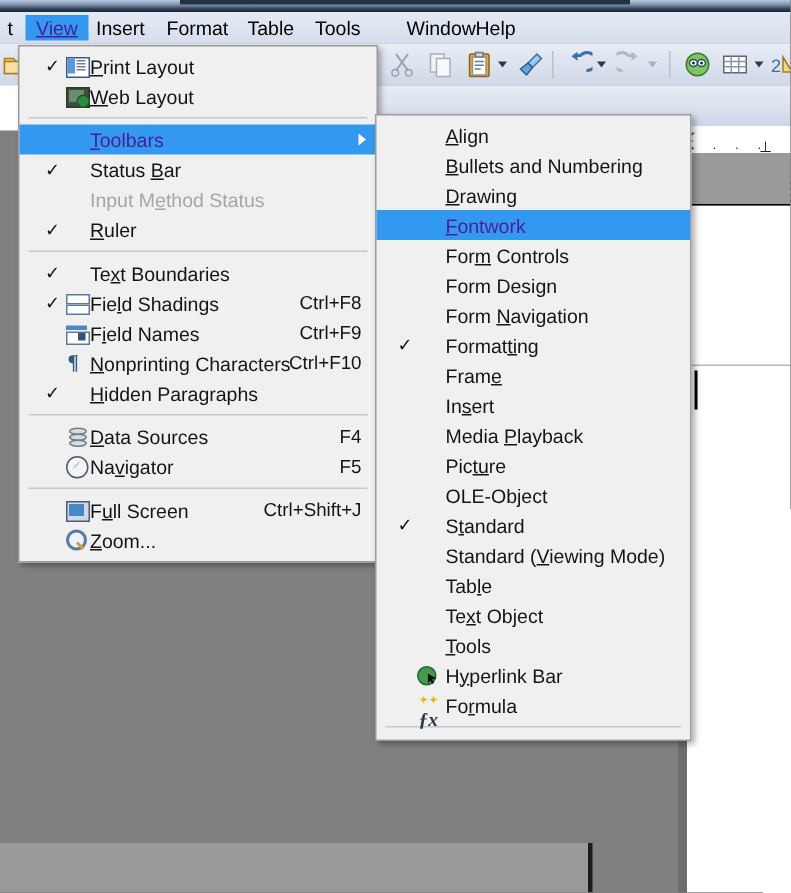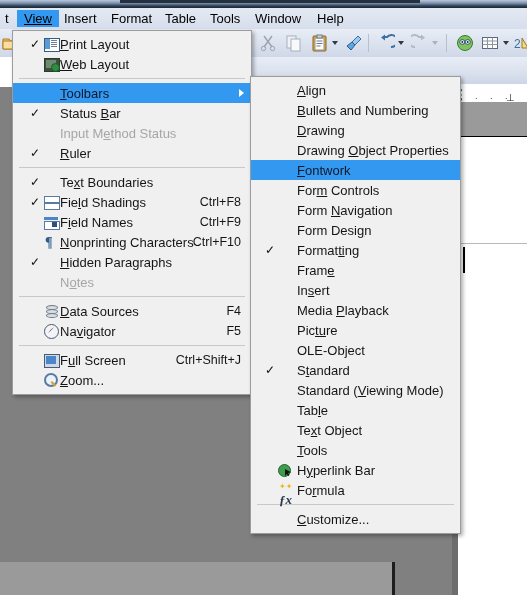--- a/index.html
+++ b/index.html
@@ -14,21 +14,21 @@
 
   .titlebar-strip{position:absolute;left:0;top:0;width:527px;height:8px;
     background:linear-gradient(180deg,#b9c8dd 0%,#7c90ac 40%,#2e4055 75%,#1b2734 100%);}
   .titlebar-strip .tb-inner{position:absolute;left:120px;top:0;width:300px;height:3px;background:#24323f;}
 
   .menubar{position:absolute;left:0;top:8px;width:527px;height:21px;
     background:linear-gradient(180deg,#e4eaf3 0%,#d6deec 100%);
     border-bottom:1px solid #c3cddd;}
   .menubar .mi{position:absolute;top:2px;height:17px;line-height:17px;
     font-size:13px;color:#000;padding:0 7px;white-space:nowrap;}
-  .menubar .mi.active{background:#3399f0;color:#000000;}
+  .menubar .mi.active{background:#3399f0;color:#4c1d95;}
   .menubar .mi u{text-decoration:underline;}
 
   .toolbar1{position:absolute;left:0;top:29px;width:527px;height:28px;
     background:linear-gradient(180deg,#e8edf6 0%,#dbe2ee 55%,#cfd8e8 100%);
     border-bottom:1px solid #b9c4d6;}
   .toolbar2{position:absolute;left:0;top:57px;width:527px;height:27px;
     background:linear-gradient(180deg,#e8edf6 0%,#dbe2ee 55%,#ccd6e6 100%);
     border-bottom:1px solid #9aa7bb;}
 
   .tb-ico{position:absolute;top:5px;width:18px;height:18px;}
@@ -62,21 +62,21 @@
 
   
   .menu{position:absolute;background:#f0f0f0;border:1px solid #9c9c9c;
         box-shadow:2px 2px 4px rgba(0,0,0,.32);}
   .menu .row{position:relative;height:20px;font-size:13px;color:#151515;
         display:flex;align-items:center;white-space:nowrap;}
   .menu .row .lbl{position:absolute;}
   .menu .row .acc{position:absolute;right:10px;font-size:12.5px;color:#151515;}
   .menu .row.dis .lbl,.menu .row.dis .acc{color:#a6a6a6;}
   .menu .row.hl{background:#3399f0;}
-  .menu .row.hl .lbl{color:#0f172a;}
+  .menu .row.hl .lbl{color:#4c1d95;}
   .menu .sep{height:1px;background:#c8c8c8;margin:4px 6px;}
   .menu .chk{position:absolute;font-size:12px;color:#111;}
   .ul{text-decoration:underline;}
   .submark{position:absolute;right:7px;width:0;height:0;
      border-top:4px solid transparent;border-bottom:4px solid transparent;border-left:5px solid #1a1a1a;}
   .menu .row.hl .submark{border-left-color:#fff;}
 
   #view-menu{left:12px;top:30px;width:238px;padding:3px 0 4px 0;}
   #view-menu .row .lbl{left:47px;}
   #view-menu .chk{left:17px;}
@@ -133,21 +133,21 @@
       <div class="tb-inner"></div>
     </div>
 
   <div class="menubar">
     <div class="mi" style="left:-2px;"><span>t</span></div>
     <div class="mi active" style="left:17px;"><u>View</u></div>
     <div class="mi" style="left:57px;"><span>Insert</span></div>
     <div class="mi" style="left:104px;"><span>Format</span></div>
     <div class="mi" style="left:158px;"><span>Table</span></div>
     <div class="mi" style="left:203px;"><span>Tools</span></div>
-    <div class="mi" style="left:248px;"><span>Window</span></div>
+    <div class="mi" style="left:264px;"><span>Window</span></div>
     <div class="mi" style="left:310px;"><span>Help</span></div>
   </div>
 
   <div class="toolbar1">
 
     <div class="tb-ico" style="left:2px;">
       <svg width="18" height="18" viewBox="0 0 18 18">
           <path d="M1 5h6l1.5 2H17v8H1z" fill="#f4c86a" stroke="#b07c23"></path>
           <path d="M1 7h14l-2 8H1z" fill="#fbdf9e" stroke="#b07c23"></path>
         </svg>
@@ -347,23 +347,20 @@
           <span class="pilcrow">¶</span>
         </span>
       </span>
       <span class="lbl"><span class="ul">N</span>onprinting Characters</span>
       <span class="acc">Ctrl+F10</span>
     </div>
     <div class="row">
       <span class="chk">✓</span>
       <span class="lbl"><span class="ul">H</span>idden Paragraphs</span>
     </div>
-    <div class="row dis">
-      <span class="lbl">N<span class="ul">o</span>tes</span>
-    </div>
     <div class="sep"></div>
     <div class="row">
       <span class="mico">
         <span class="ic">
           <span class="db-c1"></span>
           <span class="db-c2"></span>
           <span class="db-c3"></span>
         </span>
       </span>
       <span class="lbl"><span class="ul">D</span>ata Sources</span>
@@ -407,34 +404,31 @@
 <div class="menu" id="toolbars-menu">
     <div class="row">
       <span class="lbl"><span class="ul">A</span>lign</span>
     </div>
     <div class="row">
       <span class="lbl"><span class="ul">B</span>ullets and Numbering</span>
     </div>
     <div class="row">
       <span class="lbl"><span class="ul">D</span>rawing</span>
     </div>
-    <div class="row">
-      <span class="lbl">Drawing <span class="ul">O</span>bject Properties</span>
-    </div>
     <div class="row hl">
       <span class="lbl"><span class="ul">F</span>ontwork</span>
     </div>
     <div class="row">
       <span class="lbl">For<span class="ul">m</span> Controls</span>
     </div>
     <div class="row">
+      <span class="lbl">Form Desi<span class="ul">g</span>n</span>
+    </div>
+    <div class="row">
       <span class="lbl">Form <span class="ul">N</span>avigation</span>
-    </div>
-    <div class="row">
-      <span class="lbl">Form Desi<span class="ul">g</span>n</span>
     </div>
     <div class="row">
       <span class="chk">✓</span>
       <span class="lbl">Format<span class="ul">ti</span>ng</span>
     </div>
     <div class="row">
       <span class="lbl">Fram<span class="ul">e</span></span>
     </div>
     <div class="row">
       <span class="lbl">In<span class="ul">s</span>ert</span>
@@ -476,16 +470,13 @@
     <div class="row">
       <span class="mico">
         <span class="ic">
           <span class="fx-s">✦✦</span>
           <span class="fx-t" style="top:10px;">ƒx</span>
         </span>
       </span>
       <span class="lbl">Fo<span class="ul">r</span>mula</span>
     </div>
     <div class="sep"></div>
-    <div class="row">
-      <span class="lbl"><span class="ul">C</span>ustomize...</span>
-    </div>
   </div>
 
 </body></html>

